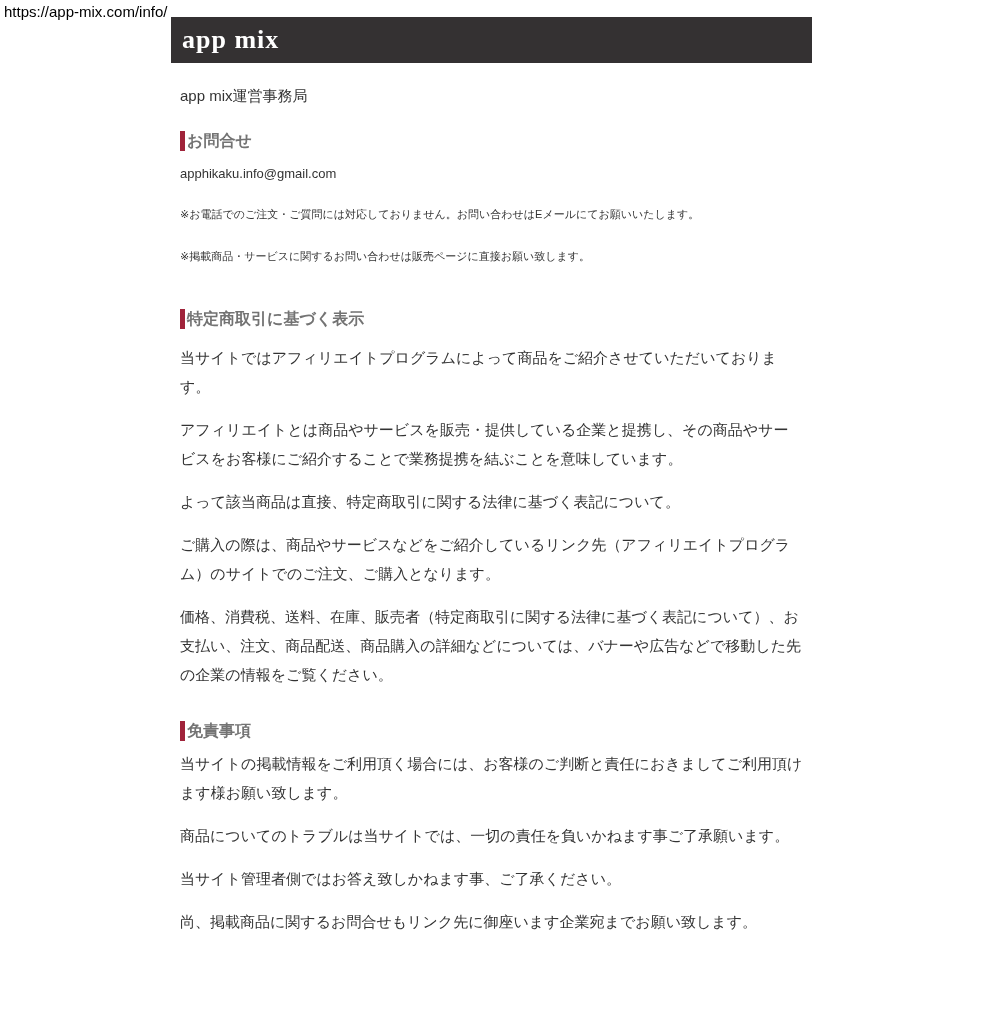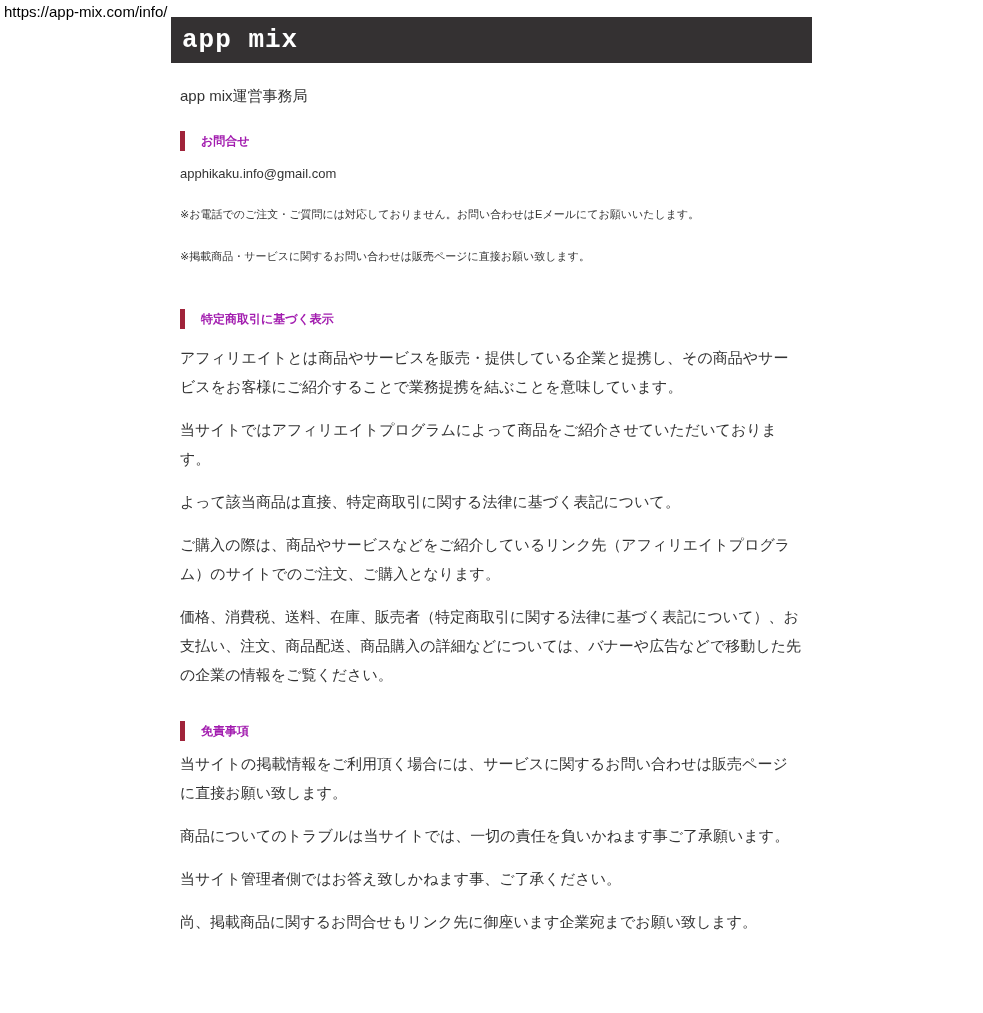--- a/index.html
+++ b/index.html
@@ -24,42 +24,42 @@
   }
 
   .site-header {
     background: #343132;
     height: 46px;
     display: flex;
     align-items: center;
     padding-left: 11px;
   }
   .site-title {
-    font-family: Liberation Mono, monospace;
+    font-family: Liberation Serif, serif;
     font-weight: bold;
     font-size: 26px;
     color: #ffffff;
     letter-spacing: 1px;
     cursor: pointer;
   }
 
   .content { padding: 0 9px; }
 
   .operator {
     margin-top: 24px;
     font-size: 15px;
     color: #333333;
   }
 
   .section-heading {
     margin-top: 25px;
     border-left: 5px solid #a0233a;
-    padding-left: 16px;
-    color: #a21caf;
-    font-size: 12px;
+    padding-left: 2px;
+    color: #737373;
+    font-size: 16px;
     font-weight: bold;
     line-height: 20px;
   }
   .section-heading.gap-lg { margin-top: 44px; }
   .section-heading.gap-md { margin-top: 32px; }
 
   .email {
     margin-top: 15px;
     font-size: 13px;
     color: #333333;
@@ -94,27 +94,27 @@
   <main class="content">
 
     <p class="operator">app mix運営事務局</p>
 
     <h2 class="section-heading">お問合せ</h2>
     <p class="email">apphikaku.info@gmail.com</p>
     <p class="note">※お電話でのご注文・ご質問には対応しておりません。お問い合わせはEメールにてお願いいたします。</p>
     <p class="note">※掲載商品・サービスに関するお問い合わせは販売ページに直接お願い致します。</p>
 
     <h2 class="section-heading gap-lg">特定商取引に基づく表示</h2>
+    <p class="para">当サイトではアフィリエイトプログラムによって商品をご紹介させていただいております。</p>
     <p class="para">アフィリエイトとは商品やサービスを販売・提供している企業と提携し、その商品やサービスをお客様にご紹介することで業務提携を結ぶことを意味しています。</p>
-    <p class="para">当サイトではアフィリエイトプログラムによって商品をご紹介させていただいております。</p>
     <p class="para">よって該当商品は直接、特定商取引に関する法律に基づく表記について。</p>
     <p class="para">ご購入の際は、商品やサービスなどをご紹介しているリンク先（アフィリエイトプログラム）のサイトでのご注文、ご購入となります。</p>
     <p class="para">価格、消費税、送料、在庫、販売者（特定商取引に関する法律に基づく表記について）、お支払い、注文、商品配送、商品購入の詳細などについては、バナーや広告などで移動した先の企業の情報をご覧ください。</p>
 
     <h2 class="section-heading gap-md">免責事項</h2>
-    <p class="para tight">当サイトの掲載情報をご利用頂く場合には、サービスに関するお問い合わせは販売ページに直接お願い致します。</p>
+    <p class="para tight">当サイトの掲載情報をご利用頂く場合には、お客様のご判断と責任におきましてご利用頂けます様お願い致します。</p>
     <p class="para">商品についてのトラブルは当サイトでは、一切の責任を負いかねます事ご了承願います。</p>
     <p class="para">当サイト管理者側ではお答え致しかねます事、ご了承ください。</p>
     <p class="para">尚、掲載商品に関するお問合せもリンク先に御座います企業宛までお願い致します。</p>
 
   </main>
 
 </div>
 
 </body></html>

